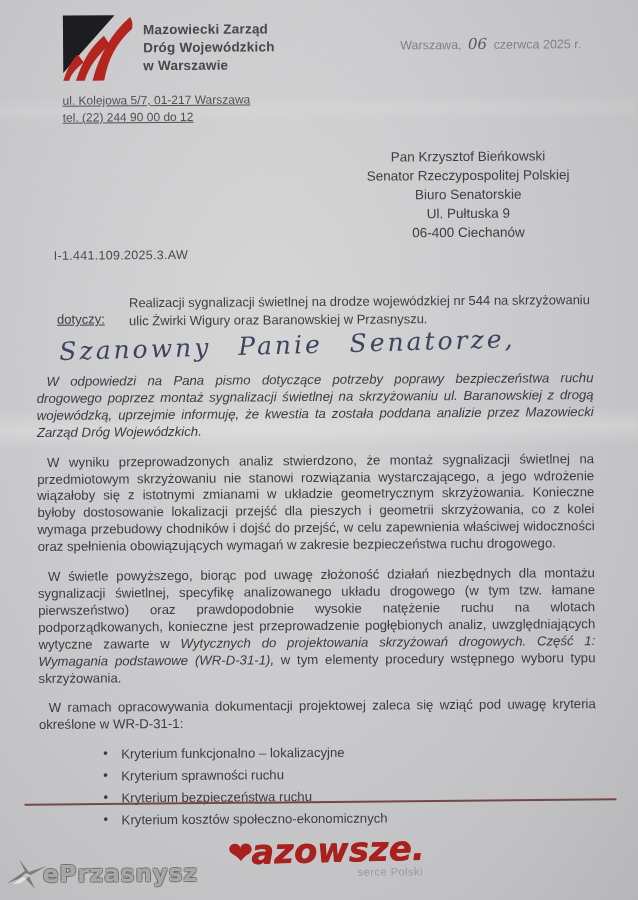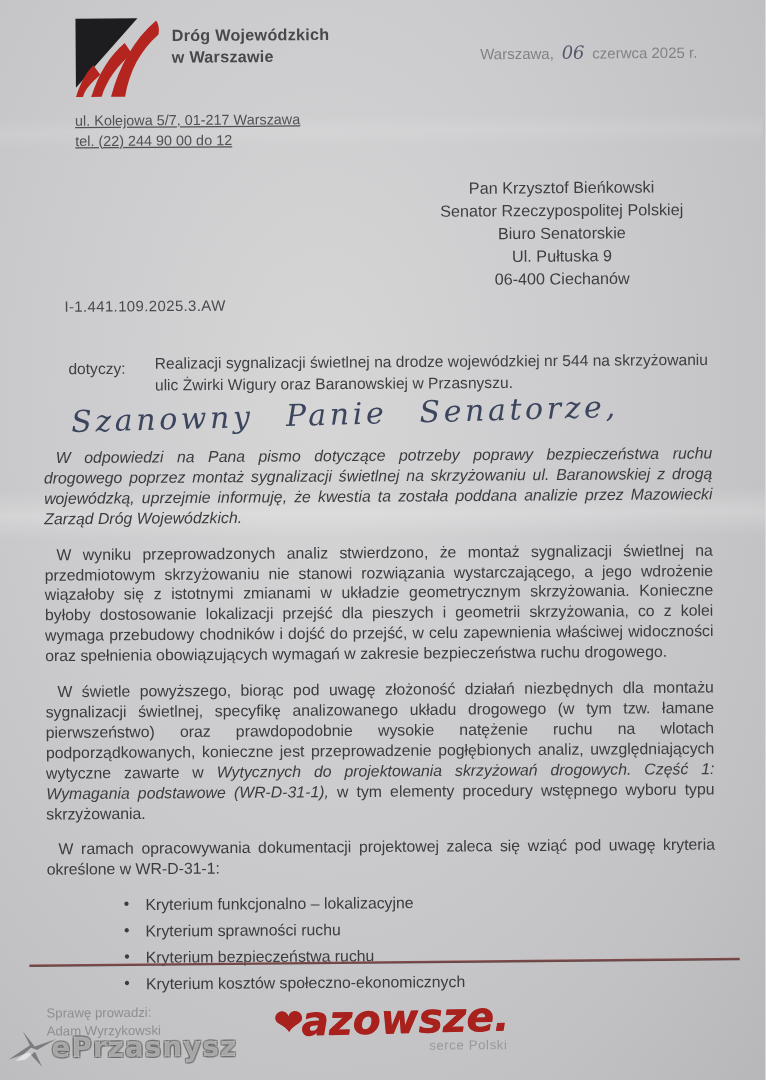--- a/index.html
+++ b/index.html
@@ -21,21 +21,21 @@
   .dateline .hand-day{font-family:"DejaVu Serif",serif;font-style:italic;font-size:15px;color:#53586b;margin:4px 3px;}
   .addr{position:absolute;left:65px;top:91px;font-size:12px;color:#515154;line-height:16.5px;text-decoration:underline;}
 
   
   .recipient{position:absolute;left:330px;top:148px;width:280px;text-align:center;font-size:13.5px;color:#3e3e41;line-height:19px;}
 
   .refnum{position:absolute;left:55px;top:247px;font-size:12.5px;color:#4a4a4d;letter-spacing:0.3px;}
 
   
   .subject{position:absolute;left:58px;top:293px;width:545px;font-size:13px;color:#3f3f42;line-height:18px;}
-  .subject .lbl{position:absolute;left:0;top:4px;}
+  .subject .lbl{position:absolute;left:0;top:16px;text-decoration:underline;}
   .subject .txt{display:block;margin-left:72px;}
 
   
   .greeting{
     position:absolute;left:60px;top:330px;width:500px;
     font-family:"DejaVu Serif",serif;font-style:italic;
     font-size:25px;color:#3b455e;letter-spacing:3px;word-spacing:16px;
     transform:rotate(-1.2deg);white-space:nowrap;
   }
 
@@ -78,20 +78,21 @@
   <div class="fold f1"></div>
 
   <svg class="logo" viewBox="0 0 76 70">
     <polygon points="3,3 56,3 3,62" fill="#1d1d1f"></polygon>
     <path d="M33,70 C40,44 53,21 72,5 C74,8 75,12 74,17 C58,31 49,48 45,70 Z" fill="#b5251f"></path>
     <path d="M16,70 C23,49 32,35 45,24 L51,33 C39,43 29,56 25,70 Z" fill="#b5251f"></path>
     <path d="M3,70 C7,58 11,50 18,43 L24,51 C16,58 11,63 9,70 Z" fill="#b5251f"></path>
   </svg>
 
   <div class="org">
+    <div>Mazowiecki Zarząd</div>
     <div>Dróg Wojewódzkich</div>
     <div>w Warszawie</div>
   </div>
 
   <div class="dateline">
     <span>Warszawa,</span>
     <span class="hand-day">06</span>
     <span>czerwca 2025 r.</span>
   </div>
 
@@ -125,24 +126,20 @@
     <ul class="criteria">
       <li>Kryterium funkcjonalno – lokalizacyjne</li>
       <li>Kryterium sprawności ruchu</li>
       <li>Kryterium bezpieczeństwa ruchu</li>
       <li>Kryterium kosztów społeczno-ekonomicznych</li>
     </ul>
   </div>
 
   <div class="divider"></div>
 
-  <div class="handler">
-    <div>Sprawę prowadzi:</div>
-    <div>Adam Wyrzykowski</div>
-  </div>
 
   <div class="brand-wrap">
     <span class="brand"><span class="heart">❤</span><span>azowsze.</span></span>
     <span class="tagline">serce Polski</span>
   </div>
 
   <div class="watermark">
     <svg class="wm-icon" viewBox="0 0 44 34">
       <polygon points="2,26 20,14 14,2 24,15 42,9 24,19 30,32 19,20" fill="rgba(80,80,82,0.6)"></polygon>
       <polygon points="8,27 21,16 26,18 16,26" fill="rgba(255,255,255,0.55)"></polygon>

